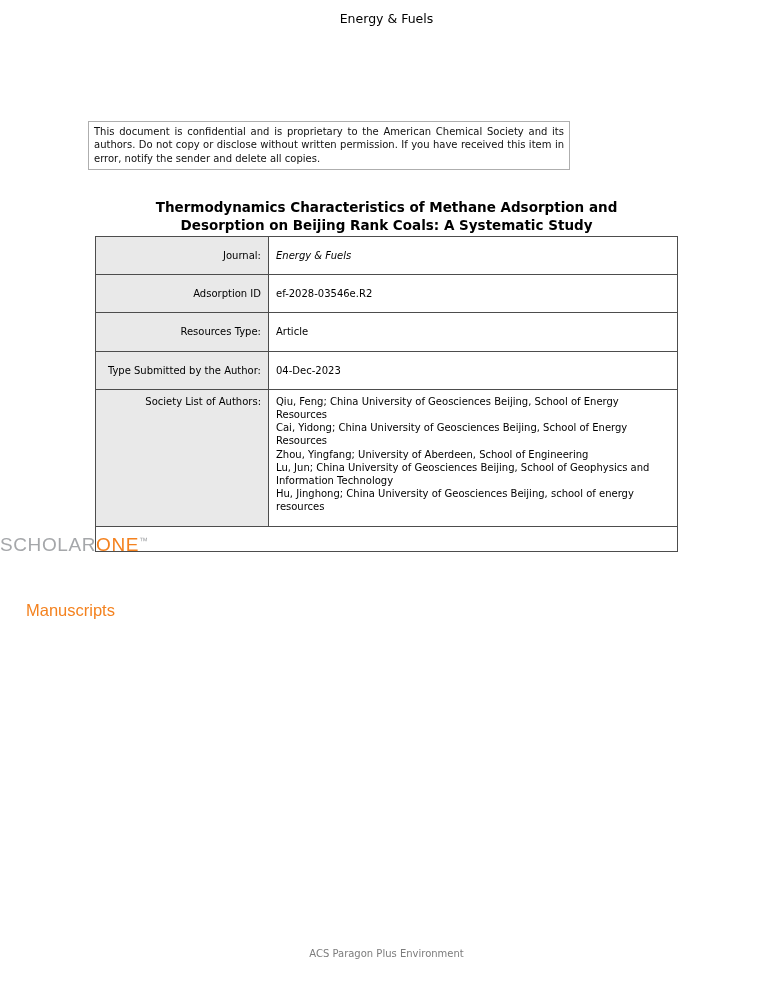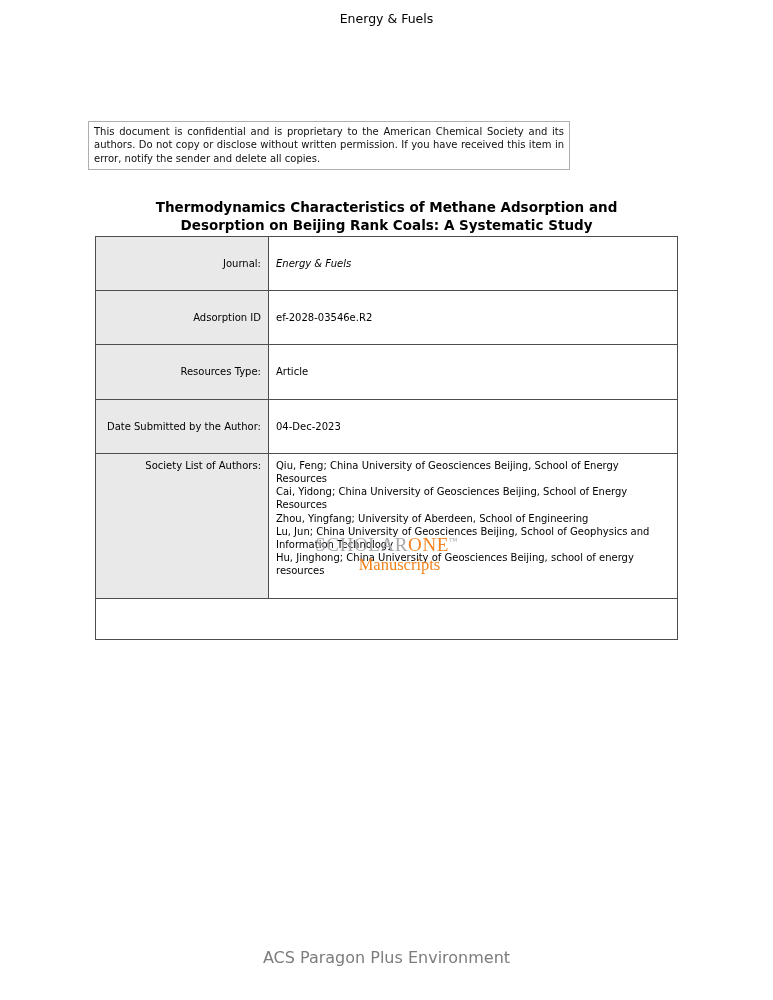--- a/index.html
+++ b/index.html
@@ -36,52 +36,51 @@
   .title .line { display: block; }
 
   .meta-table {
     position: absolute; top: 236px; left: 95px;
     width: 583px;
     border-collapse: collapse;
     font-size: 10px;
   }
   .meta-table td {
     border: 1px solid #4d4d4d;
-    padding: 20px 7px;
+    padding: 12px 7px;
     line-height: 13.2px;
     vertical-align: middle;
   }
   .meta-table td.label {
     width: 173px;
     background: #e9e9e9;
     text-align: right;
     color: #000;
   }
   .meta-table td.value { background: #ffffff; text-align: left; }
   .meta-table tr.r-short td { height: 25px; }
   .meta-table tr.r-date td { height: 37px; }
   .meta-table tr.r-authors td { vertical-align: top; padding-top: 5px; }
   .meta-table td.prewrap { white-space: pre-line; }
   .meta-table td.italic { font-style: italic; }
   .meta-table tr.r-empty td { height: 20px; }
 
   .logo {
     position: absolute; top: 531px; left: 0; width: 100%;
-    text-align: center;
-    font-family: Liberation Serif, serif;
+    font-family: Liberation Sans, sans-serif;
   }
   .logo-line1 { font-size: 19px; letter-spacing: 0.6px; line-height: 20px; }
   .logo-scholar { color: #a5a7aa; }
   .logo-one { color: #f4821f; }
   .logo-tm { font-size: 9px; color: #a5a7aa; vertical-align: 7px; letter-spacing: 0; }
-  .logo-line2 { font-size: 16.5px; color: #f4821f; line-height: 19px; padding-left: 26px; }
+  .logo-line2 { font-size: 16.5px; color: #f4821f; line-height: 19px; padding-left: 26px; margin-top: 46px; }
 
   .footer {
     position: absolute; top: 948px; left: 0; width: 100%;
-    text-align: center; font-size: 16px; color: #7c7c7c;
+    text-align: center; font-size: 10px; color: #7c7c7c;
   }
 </style>
 </head>
 <body>
 
 <div class="page">
 
   <div class="running-header">Energy &amp; Fuels</div>
 
   <div class="notice-box">This document is confidential and is proprietary to the American Chemical Society and its authors. Do not copy or disclose without written permission. If you have received this item in error, notify the sender and delete all copies.</div>
@@ -99,21 +98,21 @@
       </tr>
       <tr class="r-short">
         <td class="label">Adsorption ID</td>
         <td class="value">ef-2028-03546e.R2</td>
       </tr>
       <tr class="r-short">
         <td class="label">Resources Type:</td>
         <td class="value">Article</td>
       </tr>
       <tr class="r-date">
-        <td class="label">Date Submitted by the Author:</td>
+        <td class="label">Type Submitted by the Author:</td>
         <td class="value">04-Dec-2023</td>
       </tr>
       <tr class="r-authors">
         <td class="label">Society List of Authors:</td>
         <td class="value prewrap">Qiu, Feng; China University of Geosciences Beijing, School of Energy Resources
 Cai, Yidong; China University of Geosciences Beijing, School of Energy Resources
 Zhou, Yingfang; University of Aberdeen, School of Engineering
 Lu, Jun; China University of Geosciences Beijing, School of Geophysics and Information Technology
 Hu, Jinghong; China University of Geosciences Beijing, school of energy resources</td>
       </tr>

